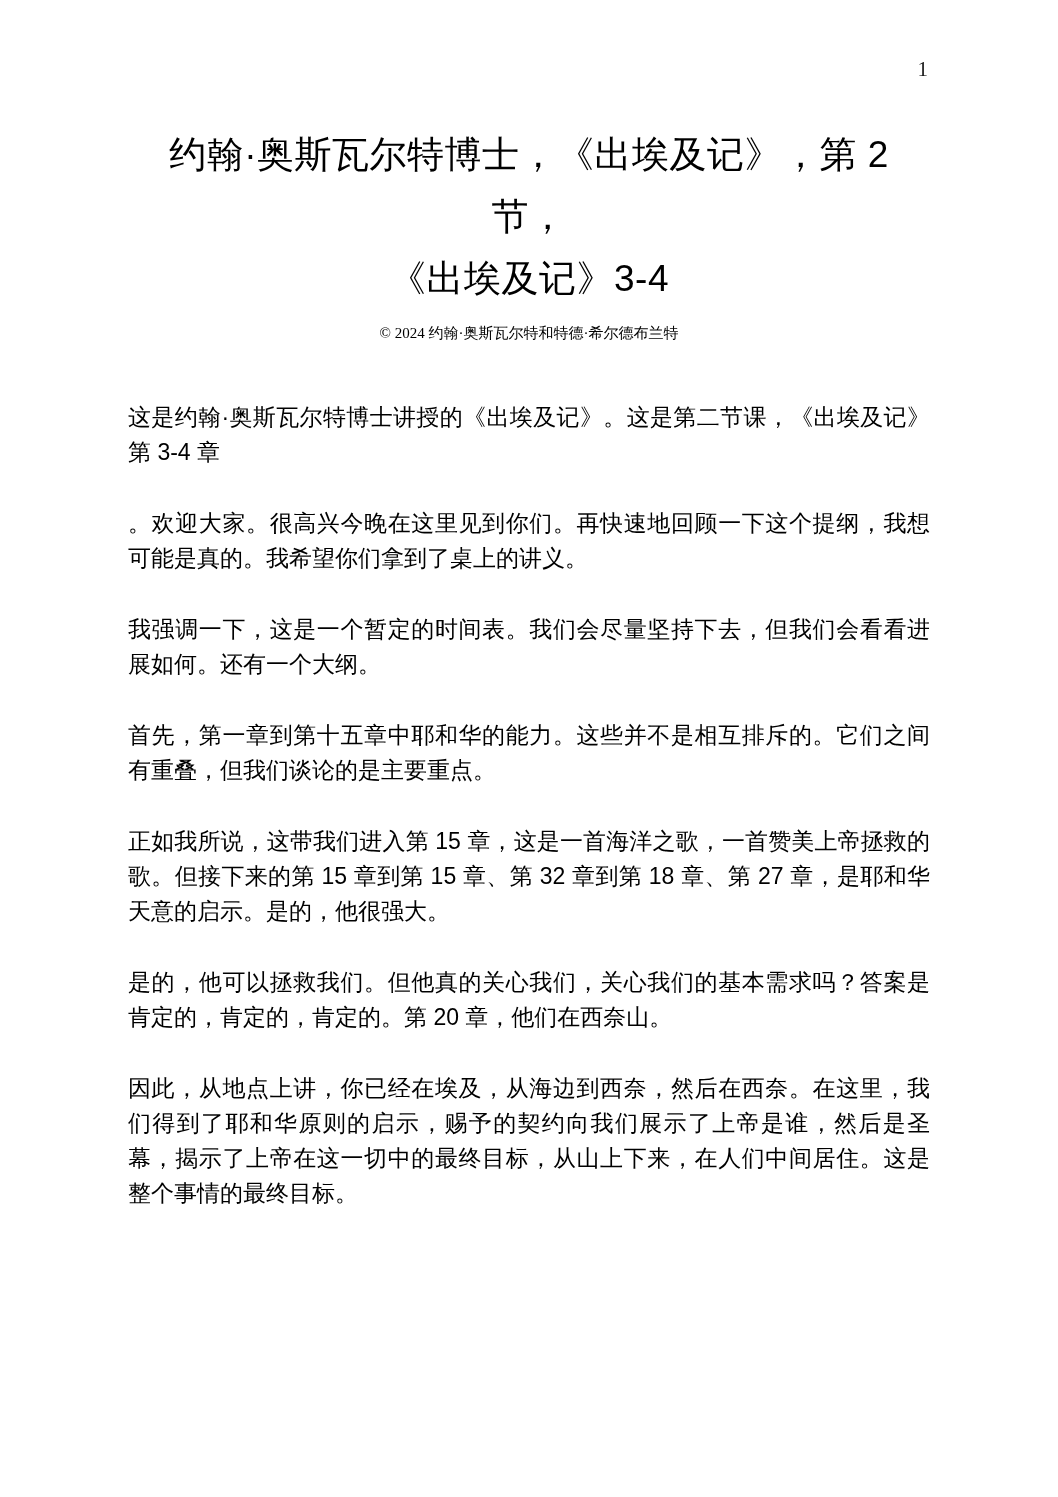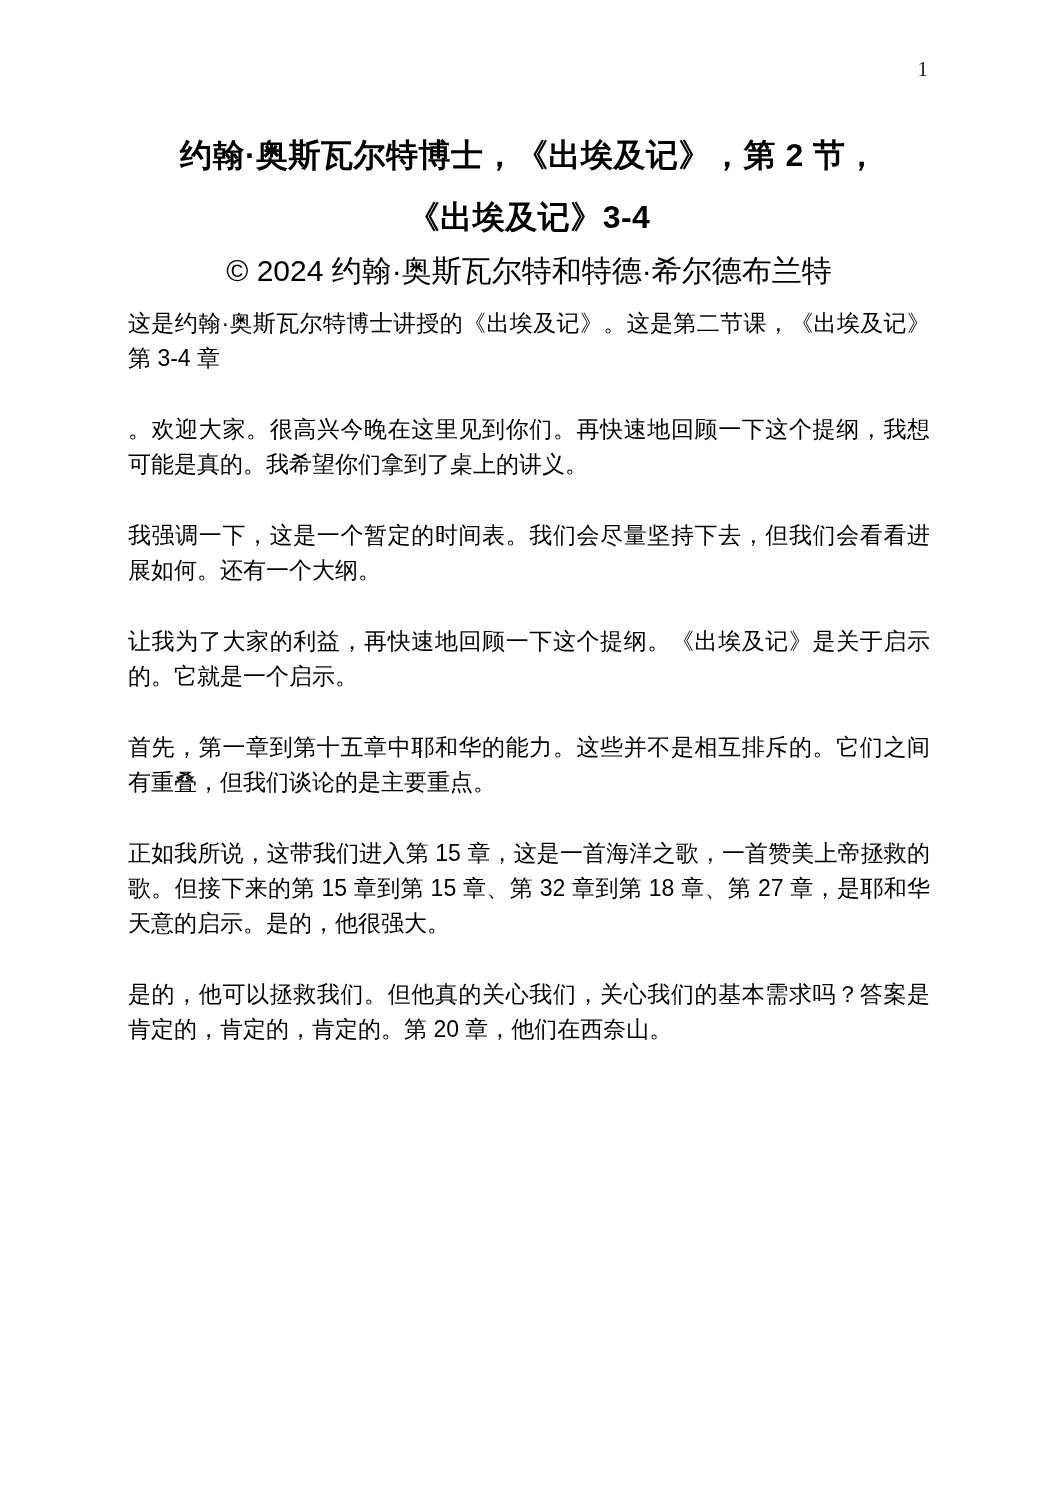--- a/index.html
+++ b/index.html
@@ -23,38 +23,38 @@
     top: 56px;
     right: 130px;
     font-family: "Liberation Serif", serif;
     font-size: 21px;
     line-height: 26px;
     color: #1a1a1a;
   }
   .title {
     margin: 124px 0 0;
     text-align: center;
-    font-size: 32px;
-    font-weight: 700;
+    font-size: 37px;
+    font-weight: 400;
     line-height: 62px;
     letter-spacing: 0.5px;
   }
   .title .title-line {
     display: block;
   }
   .copyright {
     margin: 8px 0 8px;
     text-align: center;
-    font-family: Liberation Sans, sans-serif;
-    font-size: 30px;
+    font-family: Liberation Serif, serif;
+    font-size: 15px;
     font-weight: 400;
     line-height: 30px;
   }
   .body-text {
-    margin-top: 20px;
+    margin-top: 52px;
     font-size: 23px;
     line-height: 35px;
     text-align: justify;
     text-justify: inter-ideograph;
   }
   .body-text p {
     margin: 0 0 36px;
   }
 </style>
 </head>
@@ -68,19 +68,19 @@
     <span class="title-line">约翰·奥斯瓦尔特博士，《出埃及记》，第 2 节，</span>
     <span class="title-line">《出埃及记》3-4</span>
   </h1>
 
   <p class="copyright">© 2024 约翰·奥斯瓦尔特和特德·希尔德布兰特</p>
 
   <div class="body-text">
     <p>这是约翰·奥斯瓦尔特博士讲授的《出埃及记》。这是第二节课，《出埃及记》第 3-4 章</p>
     <p>。欢迎大家。很高兴今晚在这里见到你们。再快速地回顾一下这个提纲，我想可能是真的。我希望你们拿到了桌上的讲义。</p>
     <p>我强调一下，这是一个暂定的时间表。我们会尽量坚持下去，但我们会看看进展如何。还有一个大纲。</p>
-    <p>让我为了大家的利益，再快速地回顾一下这个提纲。《出埃及记》是关于启示的。它就是一个启示。</p>
     <p>首先，第一章到第十五章中耶和华的能力。这些并不是相互排斥的。它们之间有重叠，但我们谈论的是主要重点。</p>
     <p>正如我所说，这带我们进入第 15 章，这是一首海洋之歌，一首赞美上帝拯救的歌。但接下来的第 15 章到第 15 章、第 32 章到第 18 章、第 27 章，是耶和华天意的启示。是的，他很强大。</p>
     <p>是的，他可以拯救我们。但他真的关心我们，关心我们的基本需求吗？答案是肯定的，肯定的，肯定的。第 20 章，他们在西奈山。</p>
+    <p>因此，从地点上讲，你已经在埃及，从海边到西奈，然后在西奈。在这里，我们得到了耶和华原则的启示，赐予的契约向我们展示了上帝是谁，然后是圣幕，揭示了上帝在这一切中的最终目标，从山上下来，在人们中间居住。这是整个事情的最终目标。</p>
   </div>
 
 </div>
 
 </body></html>

